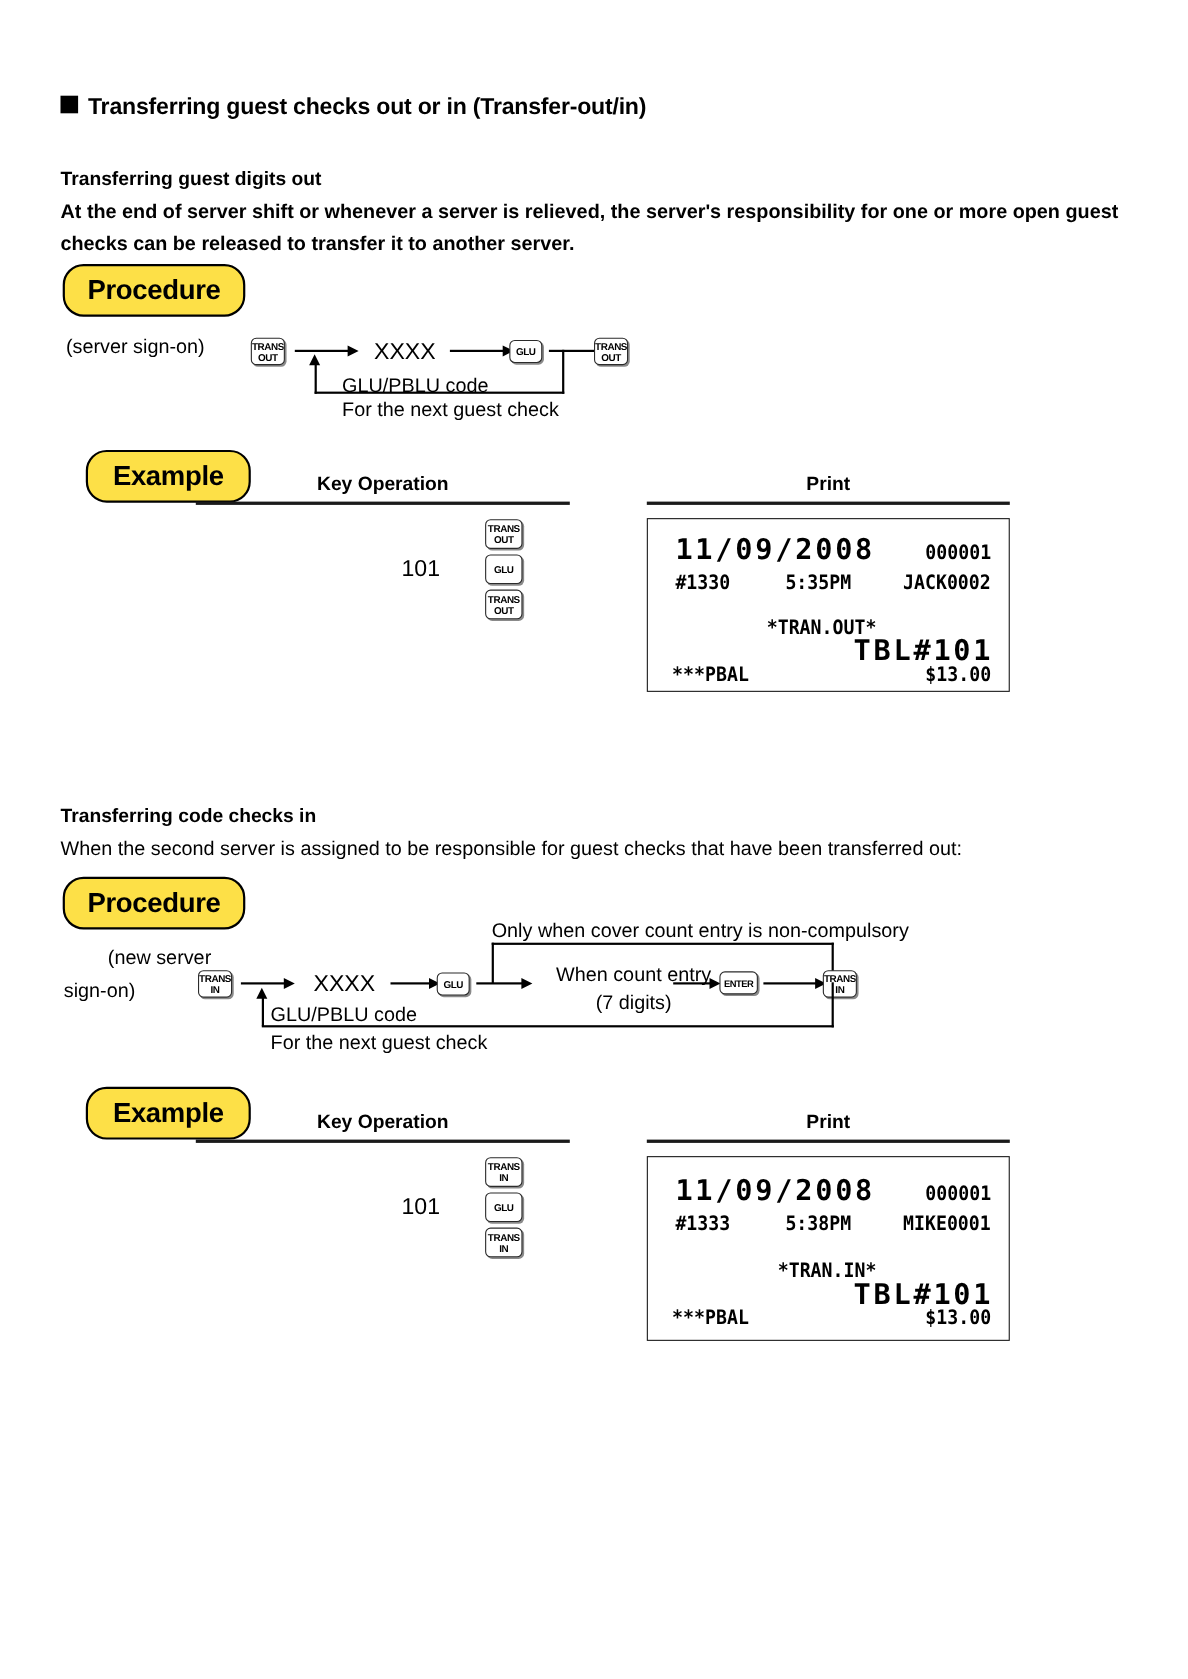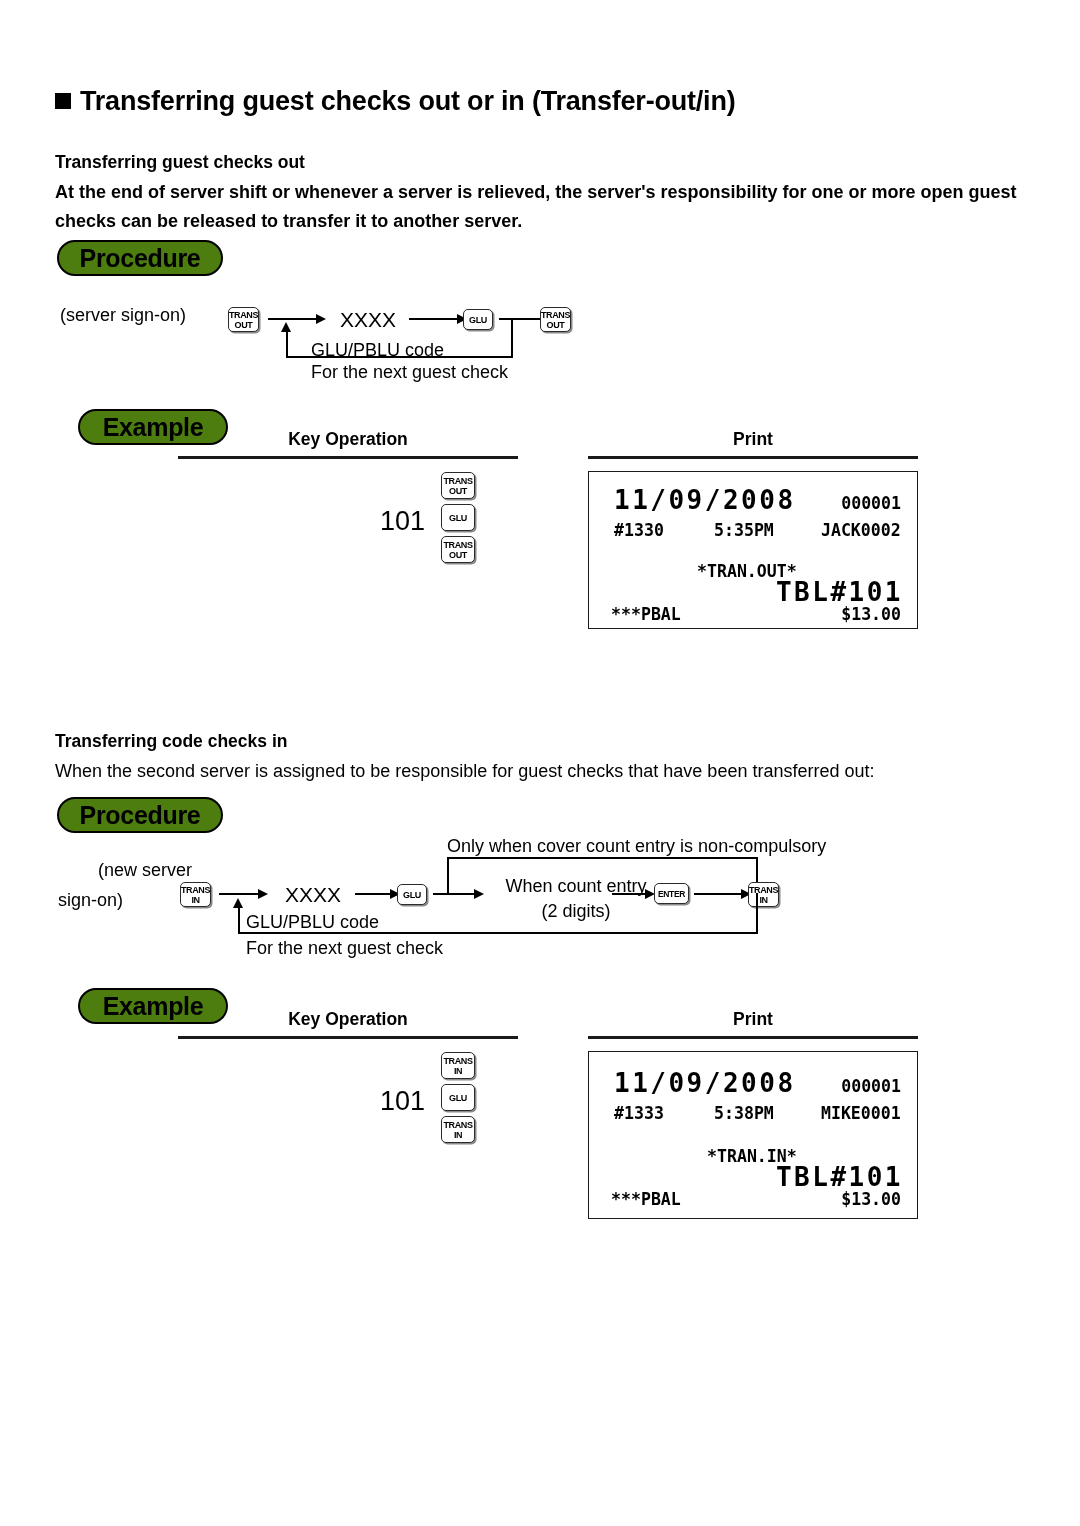--- a/index.html
+++ b/index.html
@@ -22,21 +22,21 @@
     left: 0; top: 0;
     width: 1080px;
     height: 1526px;
   }
 
   
   .h1 {
     position: absolute;
     left: 55px;
     top: 86px;
-    font-size: 27px;
+    font-size: 21px;
     font-weight: bold;
     letter-spacing: -0.2px;
     white-space: nowrap;
   }
   .h1 .sqmark {
     display: inline-block;
     width: 16px;
     height: 16px;
     background: #000;
     margin-right: 9px;
@@ -54,32 +54,32 @@
     position: absolute;
     left: 55px;
     font-size: 18px;
     line-height: 29px;
     width: 975px;
   }
 
   
   .pill {
     position: absolute;
-    height: 36px;
+    height: 48px;
     border: 2.5px solid #000;
     border-radius: 19px;
     box-sizing: border-box;
     display: flex;
     align-items: center;
     justify-content: center;
     padding: 0 22px;
     font-size: 25px;
     font-weight: bold;
     letter-spacing: -0.3px;
-    background: #4d7c0f;
+    background: #fde047;
   }
 
   
   .colhead {
     position: absolute;
     font-size: 17.5px;
     font-weight: bold;
     text-align: center;
     white-space: nowrap;
   }
@@ -170,44 +170,44 @@
     font-size: 18px;
     letter-spacing: 0px;
     font-weight: bold;
     transform: scaleX(0.92);
     transform-origin: right center;
   }
 
   
   .kop-num {
     position: absolute;
-    font-size: 27px;
-    white-space: nowrap;
-    text-align: right;
+    font-size: 21px;
+    white-space: nowrap;
+    text-align: center;
   }
 
   
   .footer {
     position: absolute;
     left: 0;
     width: 1080px;
     text-align: center;
     font-size: 19px;
   }
 </style>
 </head>
 <body>
 
 <div class="page">
 
   <div class="h1">
     <span class="sqmark"></span><span>Transferring guest checks out or in (Transfer-out/in)</span>
   </div>
 
-  <div class="h2" style="top:152px;">Transferring guest checks out</div>
+  <div class="h2" style="top:152px;">Transferring guest digits out</div>
   <div class="para" style="top:178px;font-weight:bold;">At the end of server shift or whenever a server is relieved, the server's responsibility for one or more open guest checks can be released to transfer it to another server.</div>
 
   <div class="pill" style="left:57px; top:240px; width:166px;">Procedure</div>
 
   <div>
     <div class="dtext" style="left:60px; top:305px;">(server sign-on)</div>
 
     <div class="key" style="left:228px; top:307px; width:31px; height:25px;">
       <span>TRANS</span>
         <span>OUT</span>
@@ -309,21 +309,21 @@
 
     <div class="hline" style="left:433px; top:893px; width:44px;"></div>
     <div class="arrow-r" style="left:474px; top:888.5px;"></div>
 
     <div class="vline" style="left:447px; top:857px; height:37px;"></div>
     <div class="hline" style="left:447px; top:857px; width:311px;"></div>
     <div class="vline" style="left:756px; top:857px; height:28px;"></div>
     <div class="arrow-d" style="left:751px; top:883px;"></div>
 
     <div class="dtext c" style="left:483px; top:876px; width:186px;">When count entry</div>
-    <div class="dtext c" style="left:483px; top:901px; width:186px;">(2 digits)</div>
+    <div class="dtext c" style="left:483px; top:901px; width:186px;">(7 digits)</div>
 
     <div class="hline" style="left:612px; top:893px; width:36px;"></div>
     <div class="arrow-r" style="left:645px; top:888.5px;"></div>
 
     <div class="key wide" style="left:654px; top:883px; width:35px; height:21px;">
       <span>ENTER</span>
     </div>
 
     <div class="hline" style="left:694px; top:893px; width:50px;"></div>
     <div class="arrow-r" style="left:741px; top:888.5px;"></div>

